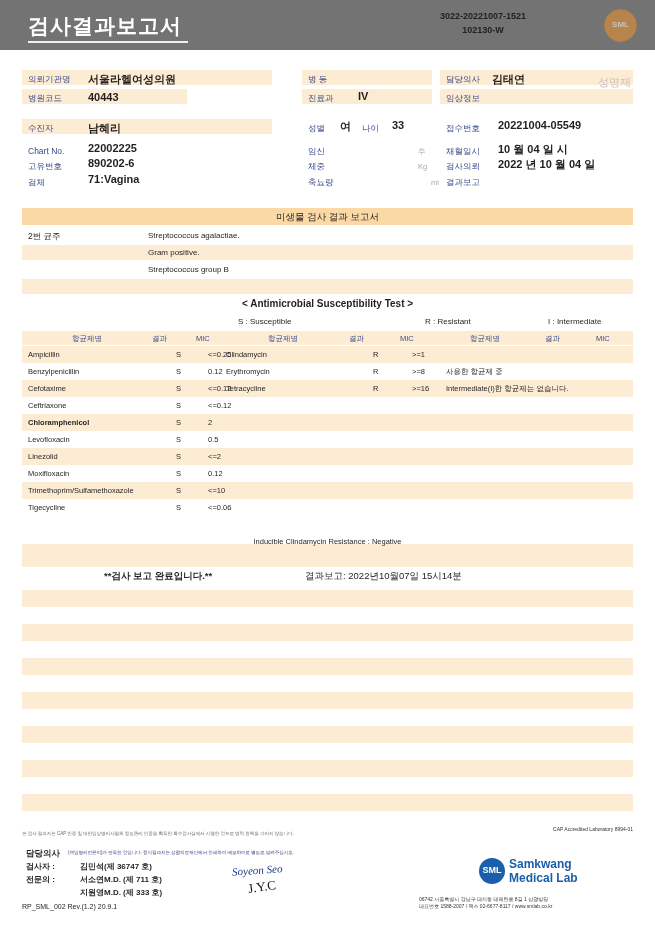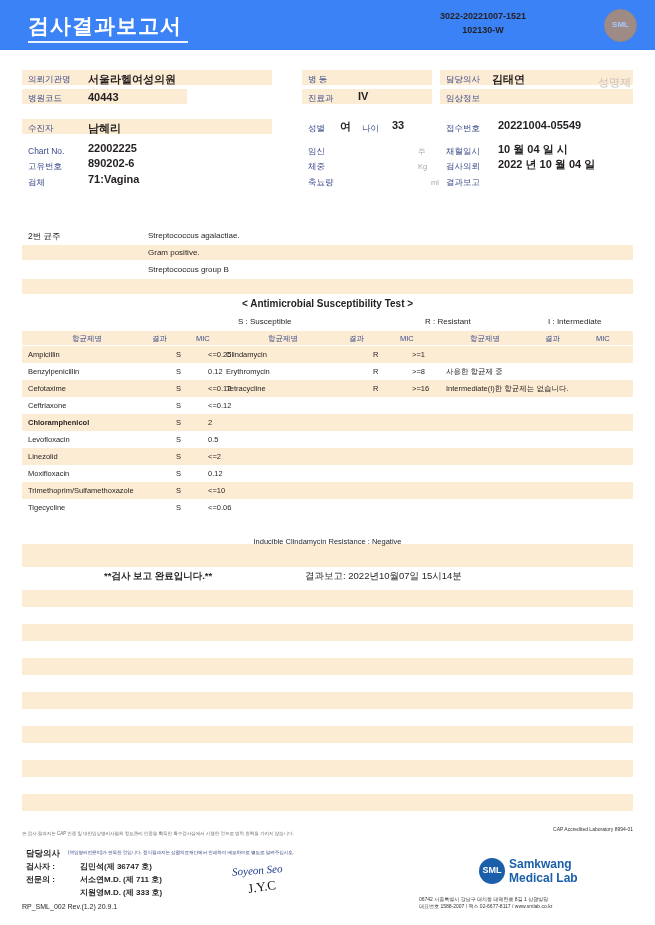--- a/index.html
+++ b/index.html
@@ -11,21 +11,21 @@
     font-size:9px;
     color:#231f20;
     position:relative;
     overflow:hidden;
   }
   .page { position:relative; width:655px; height:925px; }
 
   
   .hdr {
     position:absolute; left:0; top:0; width:655px; height:50px;
-    background:#3b82f6;
+    background:#737373;
   }
   .hdr-title {
     position:absolute; left:28px; top:12px;
     font-size:21px; font-weight:bold; color:#ffffff;
     letter-spacing:1px;
   }
   .hdr-title-underline{
     position:absolute; left:28px; top:41px; width:160px; height:2px;
     background:#ffffff; opacity:.9;
   }
@@ -201,20 +201,21 @@
 
   <div class="lbl" style="left:28px; top:177px;">검체</div>
   <div class="val" style="left:88px; top:173px;">71:Vagina</div>
 
   <div class="lbl" style="left:308px; top:177px;">축뇨량</div>
   <div class="unit" style="left:418px; top:178px;padding-left:13px;">ml</div>
 
   <div class="lbl" style="left:446px; top:177px;">결과보고</div>
   <div class="valsm" style="left:500px; top:177px;"></div>
 
+  <div class="sec-band" style="left:22px; top:208px; width:611px;">미생물 검사 결과 보고서</div>
 
   <div class="row-txt" style="left:28px; top:231px; font-size:8.5px;">2번 균주</div>
 
   <div class="row-band" style="left:22px; top:228px; width:611px; background:transparent;"></div>
   <div class="row-txt" style="left:148px; top:231px;">Streptococcus agalactiae.</div>
 
   <div class="row-band" style="left:22px; top:245px; width:611px;"></div>
   <div class="row-txt" style="left:148px; top:248px;">Gram positive.</div>
 
   <div class="row-band" style="left:22px; top:262px; width:611px; background:transparent;"></div>

